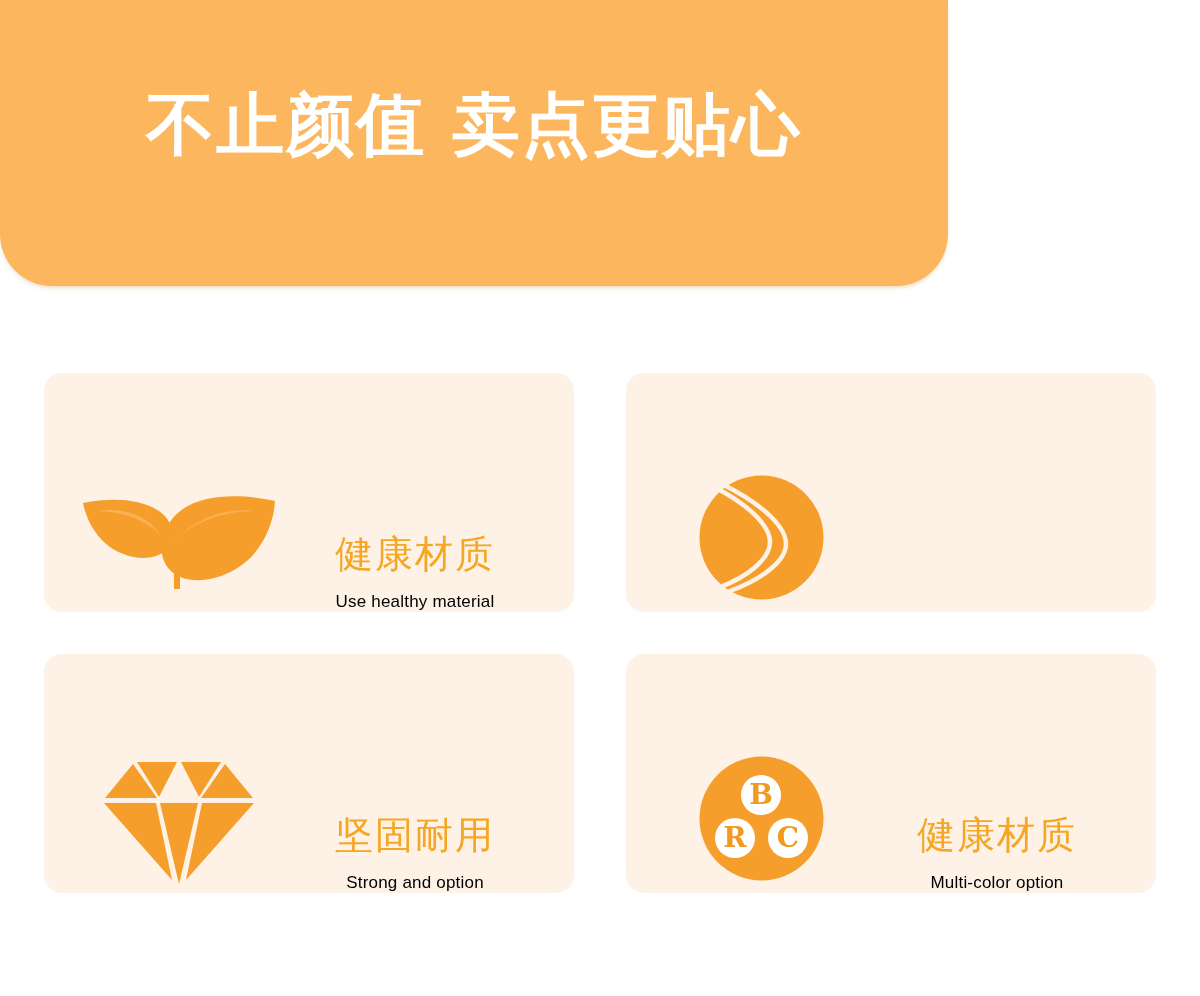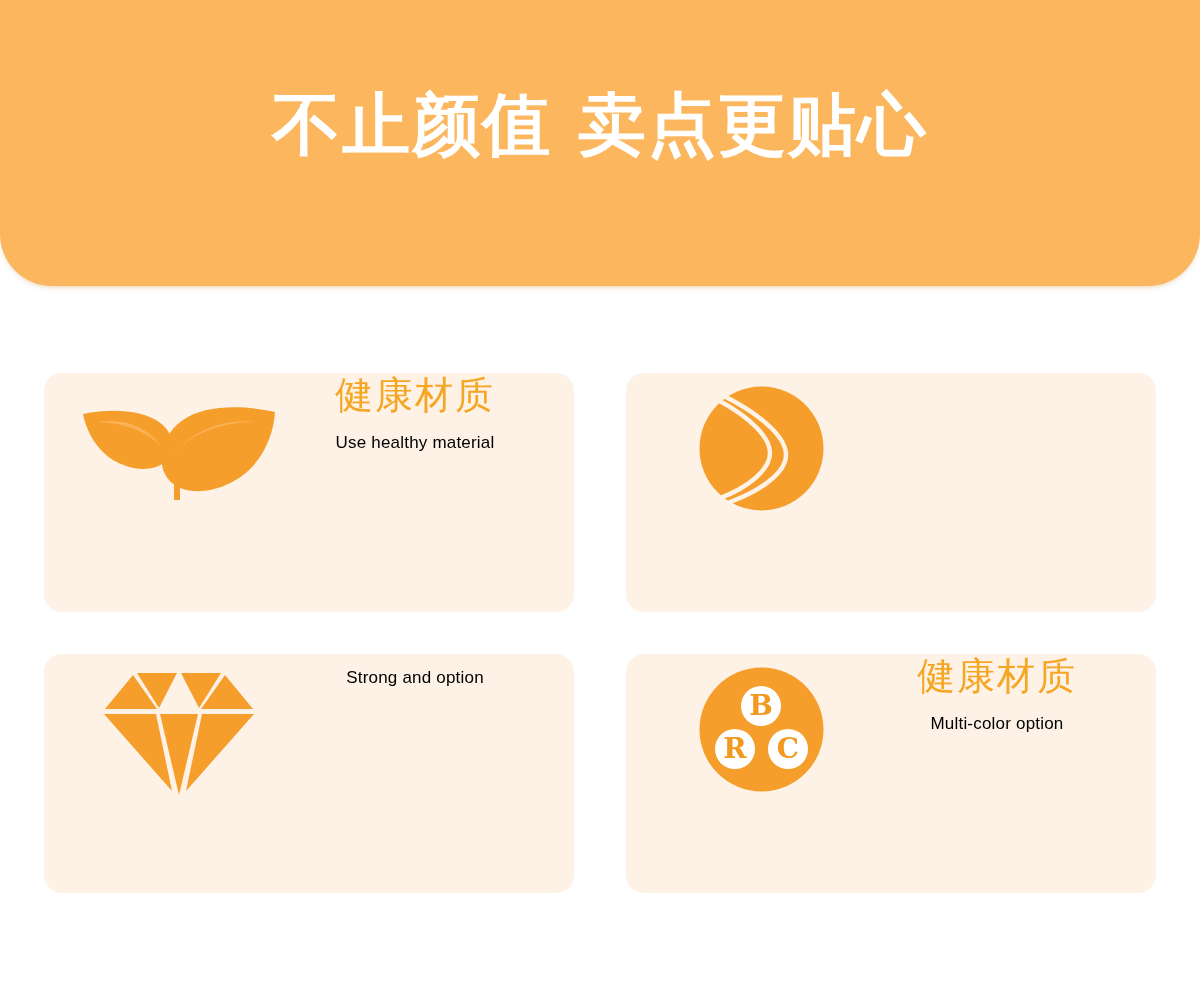--- a/index.html
+++ b/index.html
@@ -14,21 +14,21 @@
     font-family: "Liberation Sans", "DejaVu Sans", sans-serif;
     overflow: hidden;
     position: relative;
   }
 
   
   .banner {
     position: absolute;
     left: 0;
     top: 0;
-    width: 1200px;
+    width: 948px;
     height: 286px;
     background: #fcb75e;
     border-radius: 0 0 52px 52px;
     box-shadow: 0 3px 5px -2px rgba(190, 120, 20, 0.35);
     display: flex;
     align-items: flex-start;
     justify-content: flex-end;
     overflow: hidden;
   }
   .banner-inner {
@@ -58,21 +58,21 @@
     display: grid;
     grid-template-columns: 530px 530px;
     grid-template-rows: 239px 239px;
     column-gap: 52px;
     row-gap: 42px;
   }
   .card {
     background: #fdf2e5;
     border-radius: 18px;
     display: flex;
-    align-items: flex-start;
+    align-items: flex-end;
     padding: 0 20px 0 30px;
     box-sizing: border-box;
   }
   .card-icon {
     width: 210px;
     min-width: 210px;
     height: 150px;
     display: flex;
     align-items: center;
     justify-content: center;
@@ -164,20 +164,21 @@
 
           <polygon points="5,55 57,55 73,132"></polygon>
 
           <polygon points="61,55 99,55 80,136"></polygon>
 
           <polygon points="103,55 155,55 87,132"></polygon>
         </g>
       </svg>
     </div>
     <div class="card-text">
+      <div class="card-title">坚固耐用</div>
       <div class="card-sub">Strong and option</div>
     </div>
   </div>
 
   <div class="card">
     <div class="card-icon">
       <svg width="135" height="135" viewBox="0 0 135 135" aria-hidden="true">
         <circle cx="67.5" cy="67.5" r="62" fill="#F59E2C"></circle>
         <g>
           <circle cx="67" cy="44" r="20" fill="#FFFFFF"></circle>

